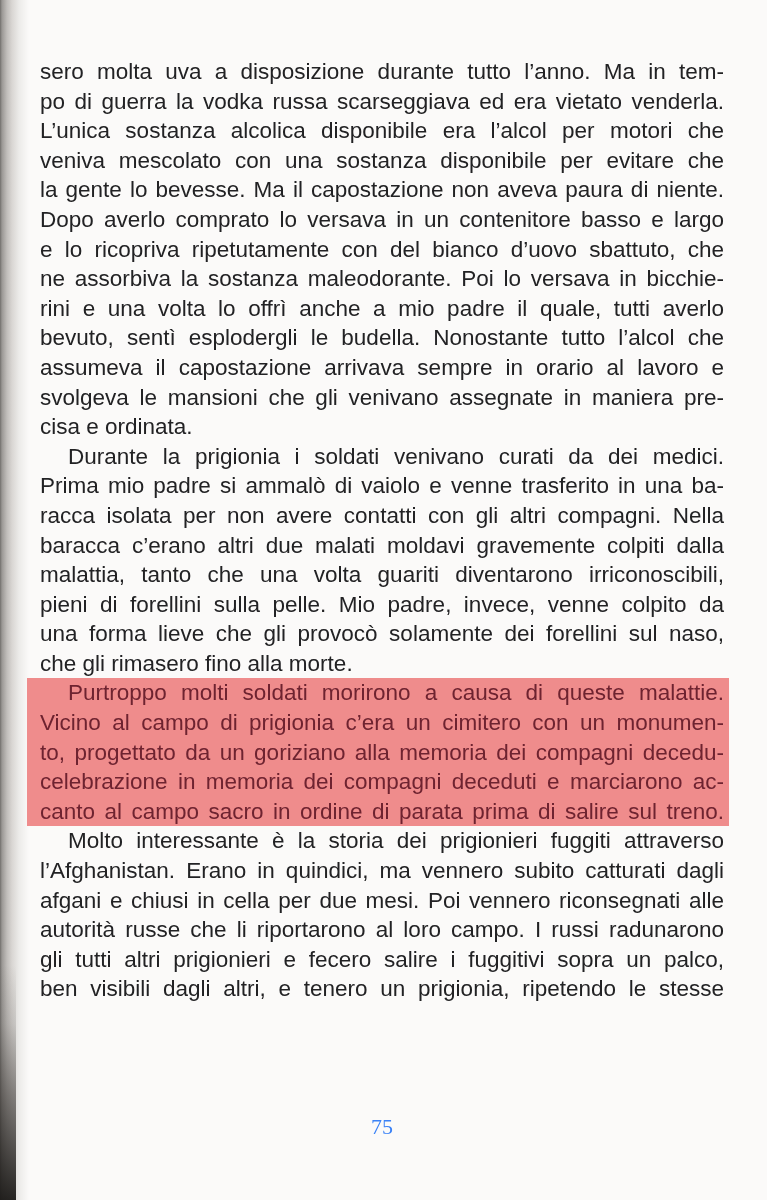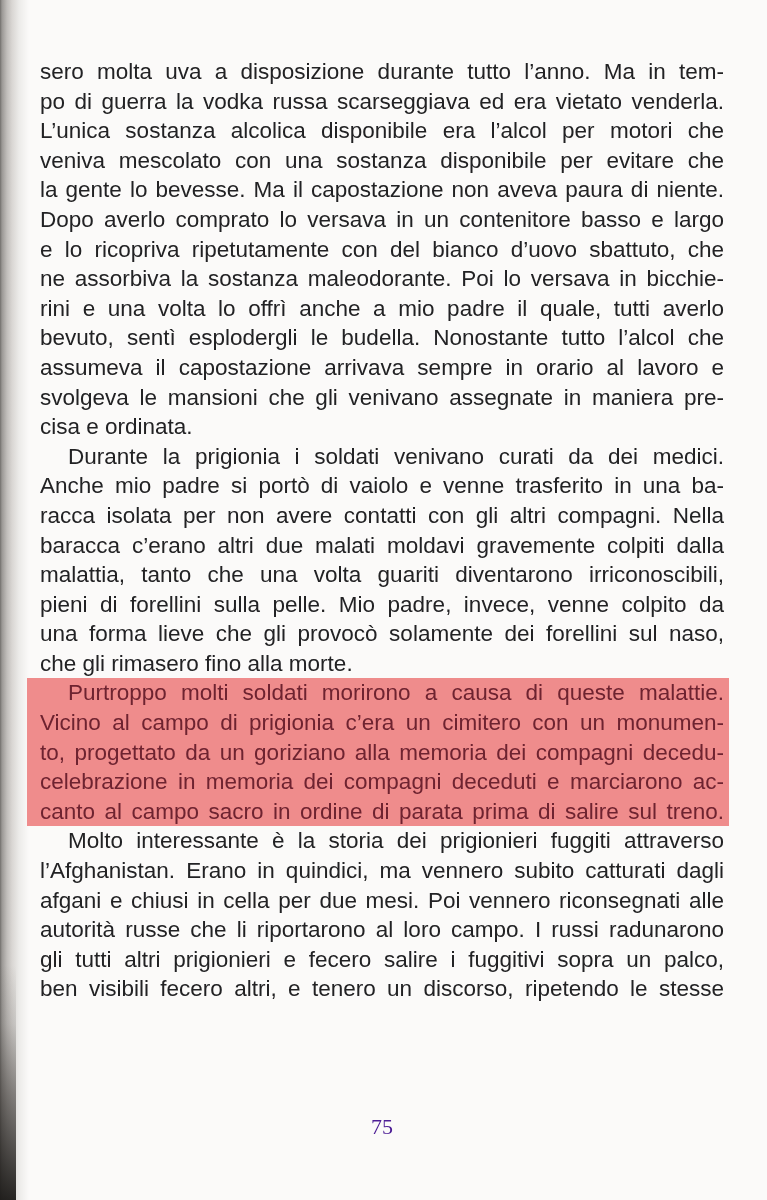--- a/index.html
+++ b/index.html
@@ -72,21 +72,21 @@
     box-shadow: -13px 0 0 var(--hl-color), 5px 0 0 var(--hl-color);
   }
   .page-number {
     position: absolute;
     left: 40px;
     top: 1114px;
     width: 684px;
     text-align: center;
     font-family: "Liberation Serif", "DejaVu Serif", serif;
     font-size: 22px;
-    color: #4c1d95;
+    color: #3b82f6;
   }
 </style>
 </head>
 <body style="--text-color: #222224; --hl-color: #ef8c8c; --hl-text-color: #6e2330;">
 
 <div class="scan-page">
   <div class="book-edge-left"></div>
   <div class="book-edge-shadow"></div>
 
   <div class="page-text">
@@ -97,34 +97,34 @@
       <div class="line">la gente lo bevesse. Ma il capostazione non aveva paura di niente.</div>
       <div class="line">Dopo averlo comprato lo versava in un contenitore basso e largo</div>
       <div class="line">e lo ricopriva ripetutamente con del bianco d’uovo sbattuto, che</div>
       <div class="line">ne assorbiva la sostanza maleodorante. Poi lo versava in bicchie-</div>
       <div class="line">rini e una volta lo offrì anche a mio padre il quale, tutti averlo</div>
       <div class="line">bevuto, sentì esplodergli le budella. Nonostante tutto l’alcol che</div>
       <div class="line">assumeva il capostazione arrivava sempre in orario al lavoro e</div>
       <div class="line">svolgeva le mansioni che gli venivano assegnate in maniera pre-</div>
       <div class="line last">cisa e ordinata.</div>
       <div class="line indent">Durante la prigionia i soldati venivano curati da dei medici.</div>
-      <div class="line">Anche mio padre si portò di vaiolo e venne trasferito in una ba-</div>
+      <div class="line">Prima mio padre si ammalò di vaiolo e venne trasferito in una ba-</div>
       <div class="line">racca isolata per non avere contatti con gli altri compagni. Nella</div>
       <div class="line">baracca c’erano altri due malati moldavi gravemente colpiti dalla</div>
       <div class="line">malattia, tanto che una volta guariti diventarono irriconoscibili,</div>
       <div class="line">pieni di forellini sulla pelle. Mio padre, invece, venne colpito da</div>
       <div class="line">una forma lieve che gli provocò solamente dei forellini sul naso,</div>
       <div class="line last">che gli rimasero fino alla morte.</div>
       <div class="line indent hl">Purtroppo molti soldati morirono a causa di queste malattie.</div>
       <div class="line hl">Vicino al campo di prigionia c’era un cimitero con un monumen-</div>
       <div class="line hl">to, progettato da un goriziano alla memoria dei compagni decedu-</div>
       <div class="line hl">celebrazione in memoria dei compagni deceduti e marciarono ac-</div>
       <div class="line hl">canto al campo sacro in ordine di parata prima di salire sul treno.</div>
       <div class="line indent">Molto interessante è la storia dei prigionieri fuggiti attraverso</div>
       <div class="line">l’Afghanistan. Erano in quindici, ma vennero subito catturati dagli</div>
       <div class="line">afgani e chiusi in cella per due mesi. Poi vennero riconsegnati alle</div>
       <div class="line">autorità russe che li riportarono al loro campo. I russi radunarono</div>
       <div class="line">gli tutti altri prigionieri e fecero salire i fuggitivi sopra un palco,</div>
-      <div class="line">ben visibili fecero altri, e tenero un discorso, ripetendo le stesse</div>
+      <div class="line">ben visibili dagli altri, e tenero un prigionia, ripetendo le stesse</div>
     </div>
 
   <div class="page-number">75</div>
 </div>
 
 </body></html>

